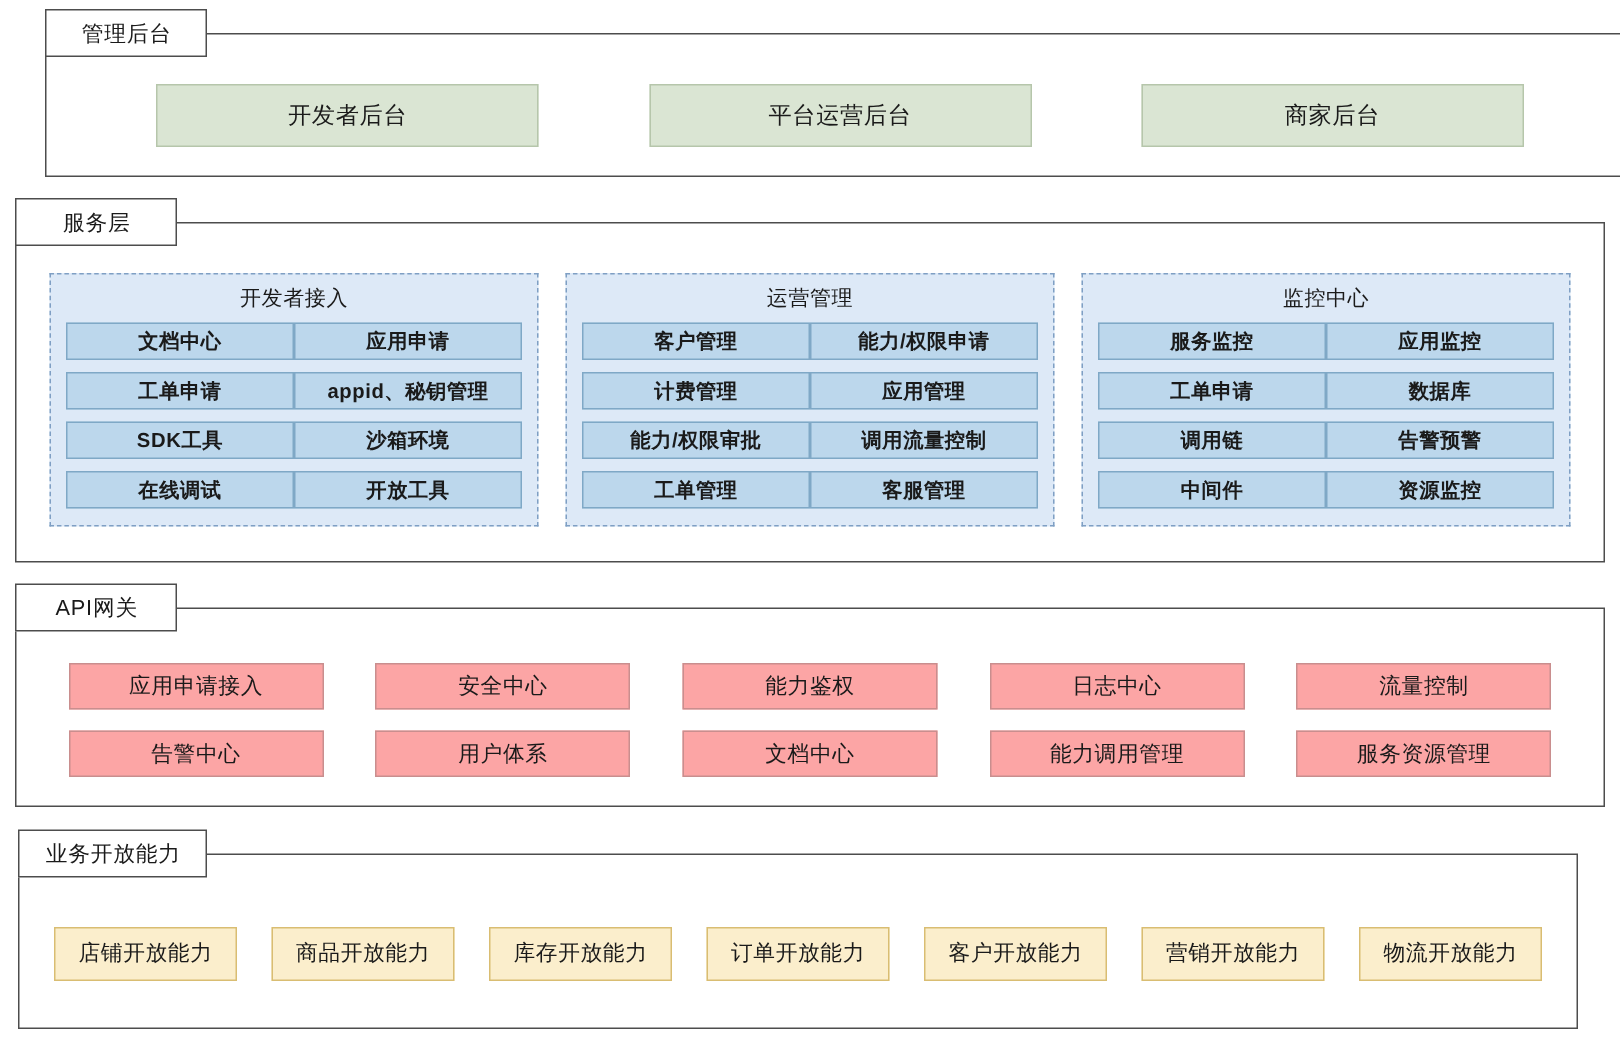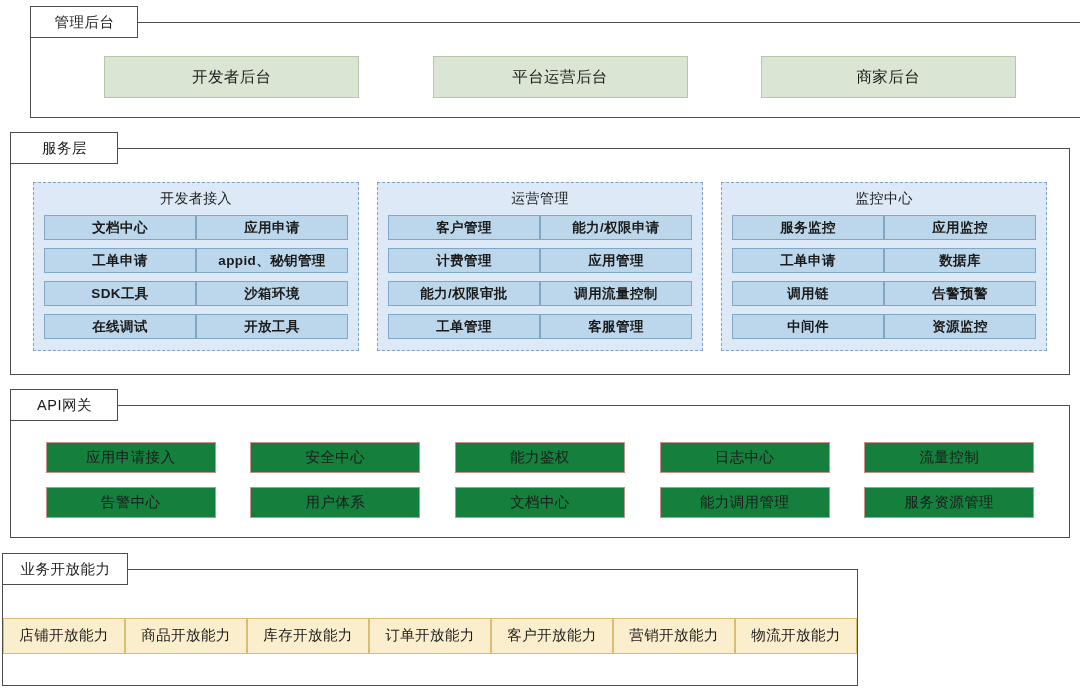--- a/index.html
+++ b/index.html
@@ -82,21 +82,21 @@
   .node-green {
     background: #dae5d3;
     border-color: #b6c6ab;
     width: 255px;
     height: 42px;
     font-size: 15.5px;
   }
 
   
   .node-pink {
-    background: #15803d;
+    background: #fca5a5;
     border-color: #c98e8e;
     width: 170px;
     height: 31px;
   }
 
   
   .node-yellow {
     background: #fbeecc;
     border-color: #d9bd72;
     width: 122px;
@@ -143,21 +143,21 @@
   .panel-grid-row {
     display: flex;
     gap: 0;
     font-weight: bold;
   }
 
   
   #sec-admin   { left: 10px;  top: 22px;  width: 1060px; height: 96px; margin-left: 20px; }
   #sec-service { left: 10px;  top: 148px; width: 1060px; height: 227px; }
   #sec-gateway { left: 10px;  top: 405px; width: 1060px; height: 133px; }
-  #sec-business{ left: 2px;  top: 569px; width: 856px; height: 117px; }
+  #sec-business{ left: 12px;  top: 569px; width: 1040px; height: 117px; }
 
   #sec-admin .section-body  { top: 14px; }
   #sec-service .section-body{ top: 18px; align-items: flex-start; }
   #sec-gateway .section-body{ top: 16px; }
   #sec-business .section-body{ top: 16px; }
 </style>
 </head>
 <body>
 
 <div class="canvas">

